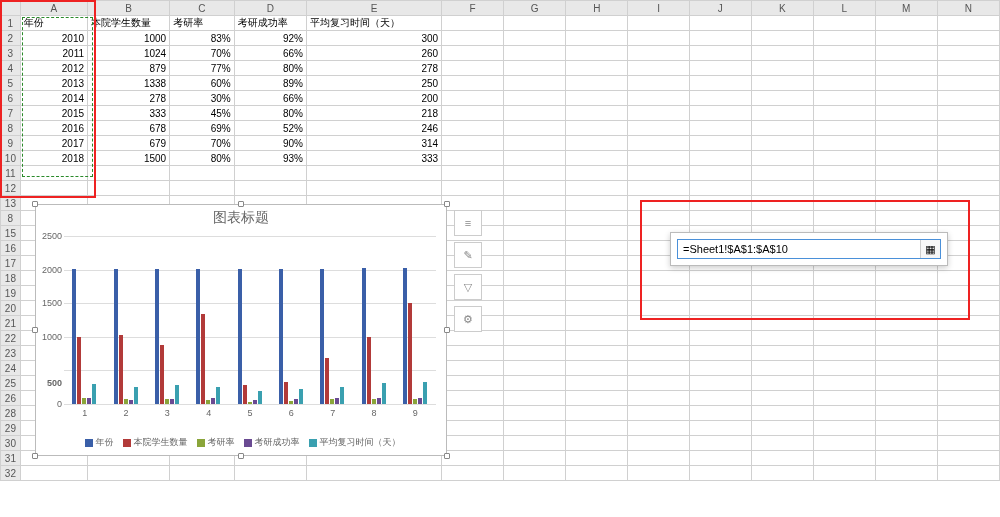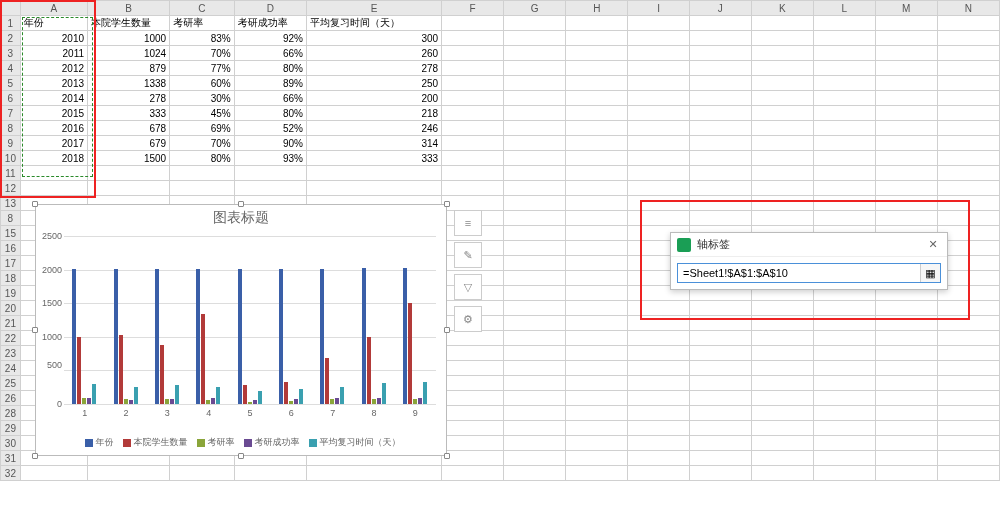--- a/index.html
+++ b/index.html
@@ -608,21 +608,21 @@
 
 <div class="red-box-1"></div>
 <div class="green-dash"></div>
 
 <div class="chart-box">
   <div class="chart-title">图表标题</div>
   <div class="plot" id="plot">
       <div class="grid-line" style="top: 168px;"></div>
       <div class="y-lbl" style="top: 168px;">0</div>
       <div class="grid-line" style="top: 134.4px;"></div>
-      <div class="y-lbl" style="top: 129px;">500</div>
+      <div class="y-lbl" style="top: 147px; font-weight: bold;">500</div>
       <div class="grid-line" style="top: 100.8px;"></div>
       <div class="y-lbl" style="top: 100.8px;">1000</div>
       <div class="grid-line" style="top: 67.2px;"></div>
       <div class="y-lbl" style="top: 67.2px;">1500</div>
       <div class="grid-line" style="top: 33.6px;"></div>
       <div class="y-lbl" style="top: 33.6px;">2000</div>
       <div class="grid-line" style="top: 0px;"></div>
       <div class="y-lbl" style="top: 0px;">2500</div>
       <div class="x-lbl" style="left: 20.6667px;">1</div>
       <div class="bar s0" style="left: 8.16667px; height: 135.072px; width: 4px;"></div>
@@ -694,24 +694,19 @@
 
 <div class="side-tools" id="sidetools">
     <div class="side-btn">≡</div>
     <div class="side-btn">✎</div>
     <div class="side-btn">▽</div>
     <div class="side-btn">⚙</div>
   </div>
 
 <div class="red-box-2"></div>
 <div class="dlg">
-  <div class="dlg-hdr">
-    <div class="dlg-icon"></div>
-    <div class="dlg-title">轴标签</div>
-    <div class="dlg-close">✕</div>
-  </div>
   <div class="dlg-body">
     <div class="dlg-input-wrap">
       <input class="dlg-input" value="=Sheet1!$A$1:$A$10" style="">
       <div class="dlg-picker">▦</div>
     </div>
   </div>
 </div>
 
 </body></html>

